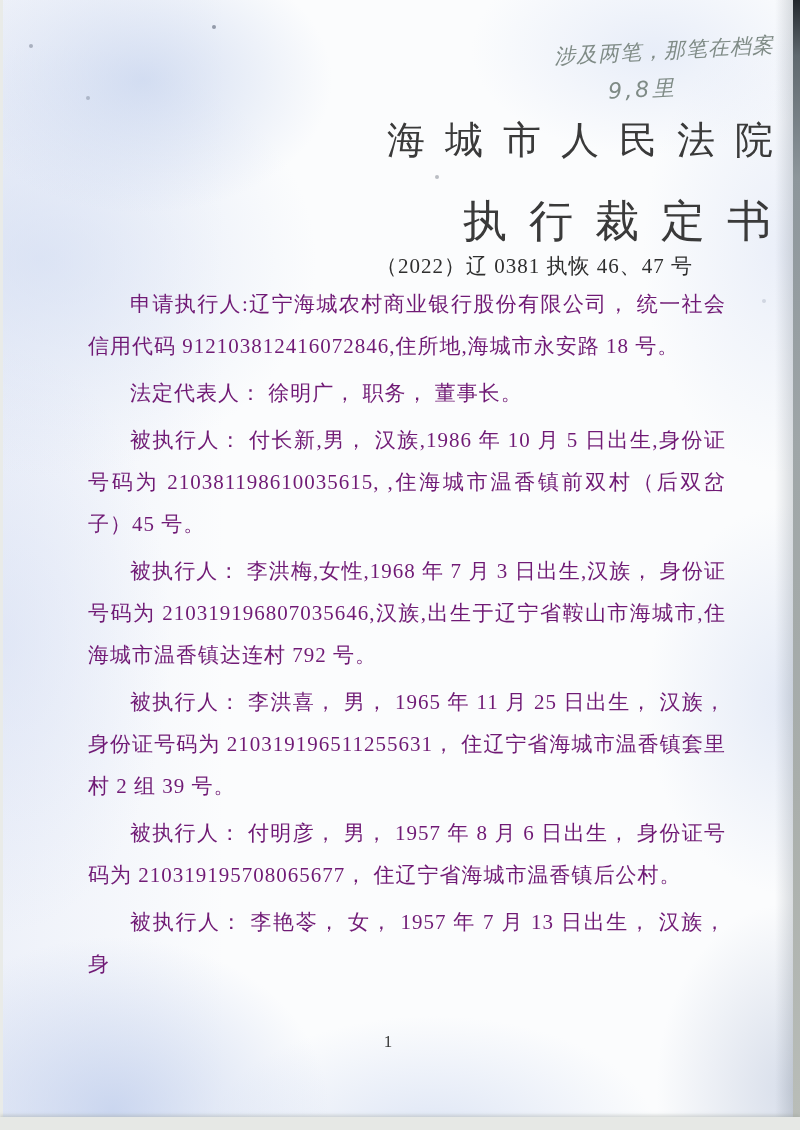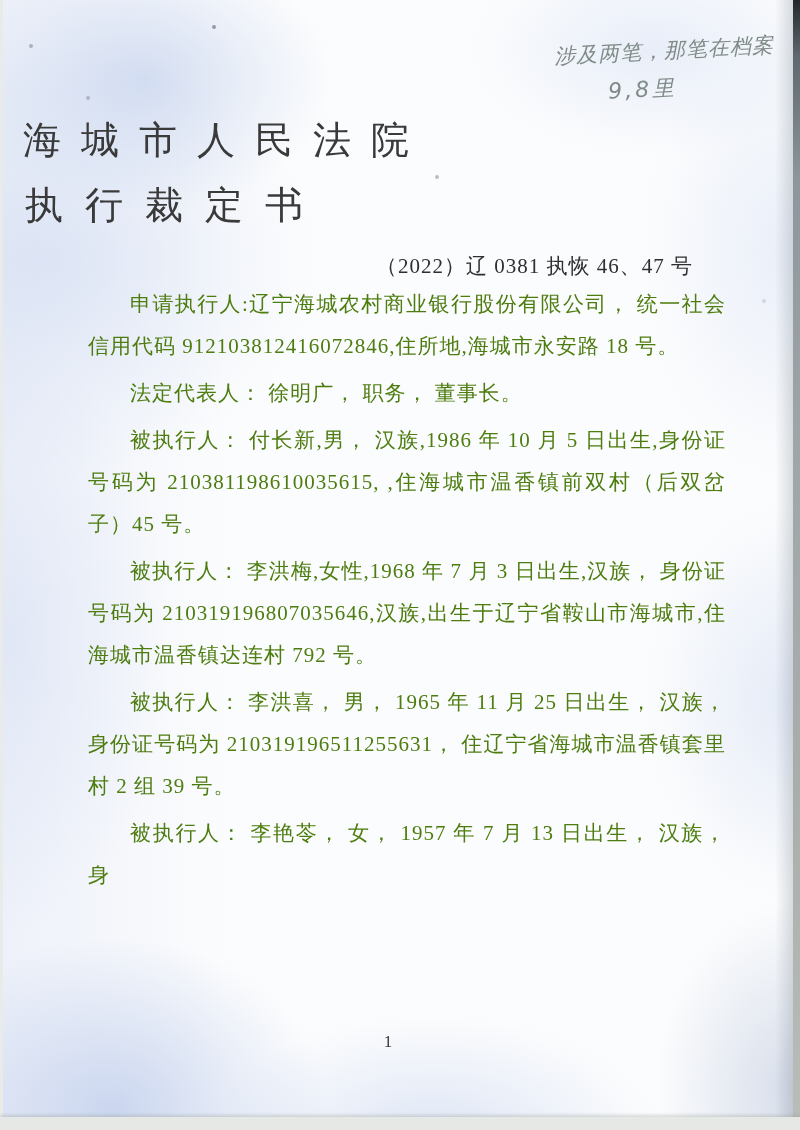--- a/index.html
+++ b/index.html
@@ -53,32 +53,32 @@
   
   .handwriting{
     position:absolute;top:36px;left:552px;width:245px;
     transform:rotate(-3deg);
     font-family:"DejaVu Sans",sans-serif;font-style:italic;
     color:#7f8b86;
   }
   .hw-line1{font-size:21px;letter-spacing:1px;white-space:nowrap;}
   .hw-line2{font-size:22px;letter-spacing:3px;margin:9px 0 0 52px;}
   
-  .title-block{position:absolute;top:116px;left:0;right:0;text-align:left;color:#3a3a3a;}
+  .title-block{position:absolute;top:116px;left:0;right:0;text-align:right;color:#3a3a3a;}
   .court-name{font-size:38px;letter-spacing:20px;padding-left:20px;line-height:48px;}
-  .doc-type{font-size:38px;letter-spacing:22px;padding-left:22px;line-height:48px;margin-top:17px;}
+  .doc-type{font-size:44px;letter-spacing:22px;padding-left:22px;line-height:48px;margin-top:34px;}
   .case-number{
     position:absolute;top:252px;right:100px;
     font-size:21px;letter-spacing:1px;color:#2f2f2f;margin-left:8px;
   }
   
   .doc-body{
     position:absolute;top:283px;left:85px;width:638px;
     font-size:21px;line-height:42px;letter-spacing:1px;
-    color:#4d7c0f;text-align:justify;
+    color:#701a75;text-align:justify;
   }
   .doc-body p{margin:0 0 5px;text-indent:2em;}
   .page-number{
     position:absolute;top:1032px;left:0;width:770px;text-align:center;
     font-size:17px;color:#3a3a3a;
   }
 </style>
 </head>
 <body>
 
@@ -97,20 +97,21 @@
   </div>
 
   <div class="case-number">（2022）辽 0381 执恢 46、47 号</div>
 
   <div class="doc-body">
     <p>申请执行人:辽宁海城农村商业银行股份有限公司， 统一社会信用代码 912103812416072846,住所地,海城市永安路 18 号。</p>
     <p>法定代表人： 徐明广， 职务， 董事长。</p>
     <p>被执行人： 付长新,男， 汉族,1986 年 10 月 5 日出生,身份证号码为 210381198610035615, ,住海城市温香镇前双村（后双岔子）45 号。</p>
     <p>被执行人： 李洪梅,女性,1968 年 7 月 3 日出生,汉族， 身份证号码为 210319196807035646,汉族,出生于辽宁省鞍山市海城市,住海城市温香镇达连村 792 号。</p>
     <p>被执行人： 李洪喜， 男， 1965 年 11 月 25 日出生， 汉族， 身份证号码为 210319196511255631， 住辽宁省海城市温香镇套里村 2 组 39 号。</p>
+    <p>被执行人： 付明彦， 男， 1957 年 8 月 6 日出生， 身份证号码为 210319195708065677， 住辽宁省海城市温香镇后公村。</p>
     <p>被执行人： 李艳苓， 女， 1957 年 7 月 13 日出生， 汉族， 身</p>
   </div>
 
   <div class="page-number">1</div>
 
 </div>
 
 <div class="edge-right-shadow"></div>
 <div class="edge-right"></div>
 <div class="scan-bottom"></div>

